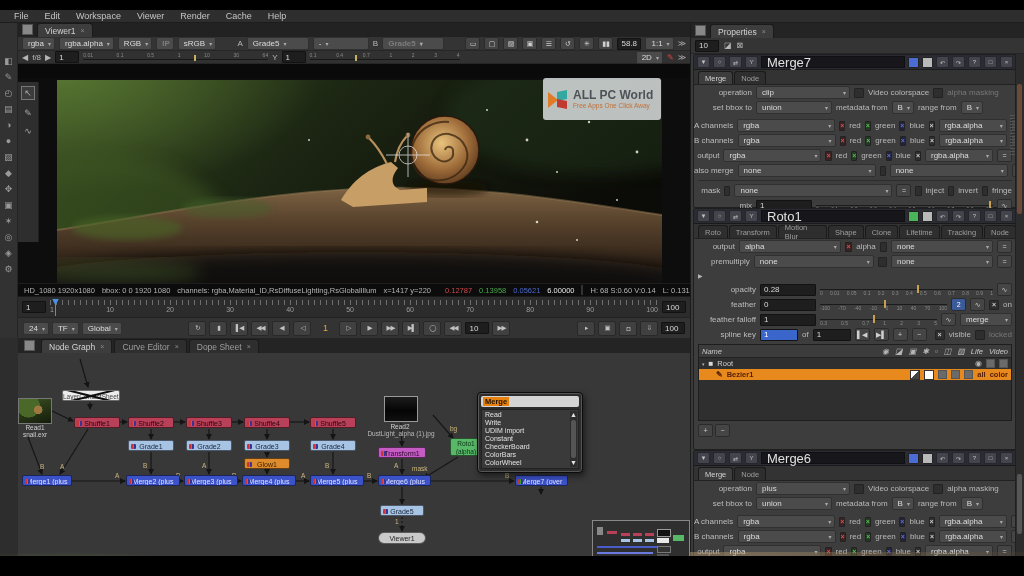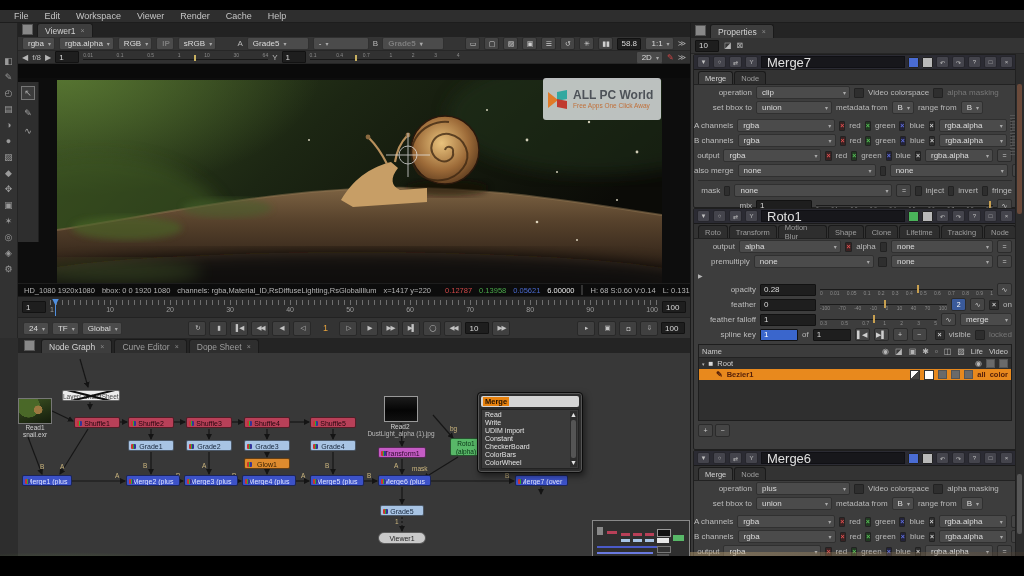--- a/index.html
+++ b/index.html
@@ -136,21 +136,21 @@
   .sq.green{background:#4ab45a;}
   .ptabs{height:14px;display:flex;align-items:flex-end;gap:1px;padding-left:4px;background:#333;border-bottom:1px solid #222;}
   .ptabs .tab{height:12px;font-size:7.5px;padding:0 6px;}
   .prow{display:flex;align-items:center;gap:4px;padding:1px 4px 1px 0;min-height:11px;}
   .slider{position:relative;flex:1;height:11px;min-width:40px;}
   .slider .line{position:absolute;left:0;right:0;top:5px;height:1px;background:#1b1b1b;}
   .slider .tl{position:absolute;left:0;right:0;top:6px;display:flex;justify-content:space-between;font-size:5px;color:#8a8a8a;}
   .slider .mk{position:absolute;top:1px;width:2px;height:8px;background:#c8a050;}
   .ntable{margin:2px 4px;background:#2f2f2f;border:1px solid #1e1e1e;}
   .ntable .hd{display:flex;align-items:center;background:#3c3c3c;border-bottom:1px solid #222;height:12px;
-              font-size:7.5px;color:#c8c8c8;padding:0 3px;gap:6px;}
+              font-size:7.5px;color:#c8c8c8;padding:0 3px;gap:6px;font-style:italic;}
   .ntable .rw{display:flex;align-items:center;height:11px;font-size:7.5px;padding:0 3px;gap:4px;color:#cfcfcf;}
   .ntable .rw.sel{background:#e8891d;color:#55200a;font-weight:bold;}
   .chipw{width:8px;height:8px;border:1px solid #333;display:inline-block;background:#fff;}
   .chipp{width:8px;height:8px;border:1px solid #333;display:inline-block;background:linear-gradient(135deg,#fff 45%,#444 45%);}
   .chips{width:7px;height:7px;border:1px solid #555;display:inline-block;background:#6a6a6a;}
   .scrollv{position:absolute;right:0;top:31px;width:8px;height:502px;background:#2c2c2c;border-left:1px solid #202020;}
   .scrollv .h1{position:absolute;left:1px;top:30px;width:5px;height:130px;background:#6b4a3a;border-radius:2px;}
   .scrollv .h2{position:absolute;left:1px;top:420px;width:5px;height:60px;background:#565656;border-radius:2px;}
   .grip{position:absolute;right:9px;top:92px;width:5px;height:40px;
         background:repeating-linear-gradient(0deg,#555 0 1px,transparent 1px 3px);}

